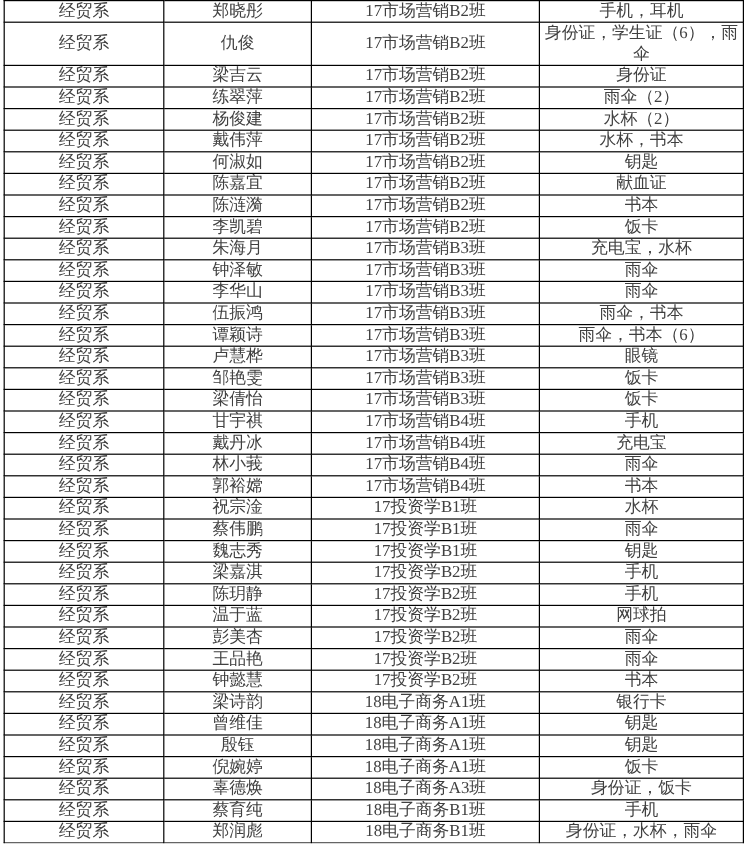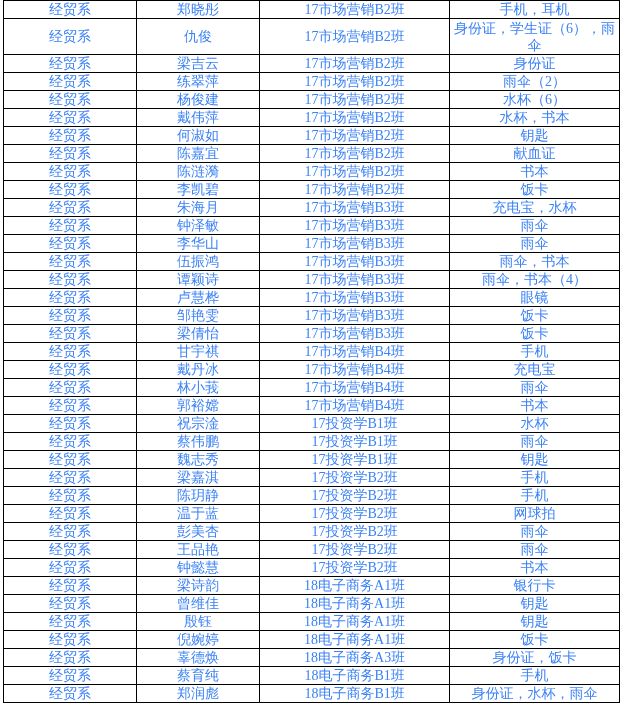--- a/index.html
+++ b/index.html
@@ -7,21 +7,21 @@
     padding: 0;
     background: #ffffff;
   }
   .viewport {
     position: relative;
     width: 620px;
     height: 703px;
     overflow: hidden;
     background: #ffffff;
     font-family: "Liberation Serif", serif;
-    color: #3b82f6;
+    color: #404040;
   }
   table.grid {
     border-collapse: collapse;
     table-layout: fixed;
     margin-left: 3px;
     margin-top: 0;
   }
   table.grid col.c-dept  { width: 135px; }
   table.grid col.c-name  { width: 125px; }
   table.grid col.c-class { width: 193px; }
@@ -76,21 +76,21 @@
         <tr>
     <td>经贸系</td>
     <td>练翠萍</td>
     <td>17市场营销B2班</td>
     <td>雨伞（2）</td>
   </tr>
         <tr>
     <td>经贸系</td>
     <td>杨俊建</td>
     <td>17市场营销B2班</td>
-    <td>水杯（6）</td>
+    <td>水杯（2）</td>
   </tr>
         <tr>
     <td>经贸系</td>
     <td>戴伟萍</td>
     <td>17市场营销B2班</td>
     <td>水杯，书本</td>
   </tr>
         <tr>
     <td>经贸系</td>
     <td>何淑如</td>
@@ -136,21 +136,21 @@
         <tr>
     <td>经贸系</td>
     <td>伍振鸿</td>
     <td>17市场营销B3班</td>
     <td>雨伞，书本</td>
   </tr>
         <tr>
     <td>经贸系</td>
     <td>谭颖诗</td>
     <td>17市场营销B3班</td>
-    <td>雨伞，书本（4）</td>
+    <td>雨伞，书本（6）</td>
   </tr>
         <tr>
     <td>经贸系</td>
     <td>卢慧桦</td>
     <td>17市场营销B3班</td>
     <td>眼镜</td>
   </tr>
         <tr>
     <td>经贸系</td>
     <td>邹艳雯</td>

